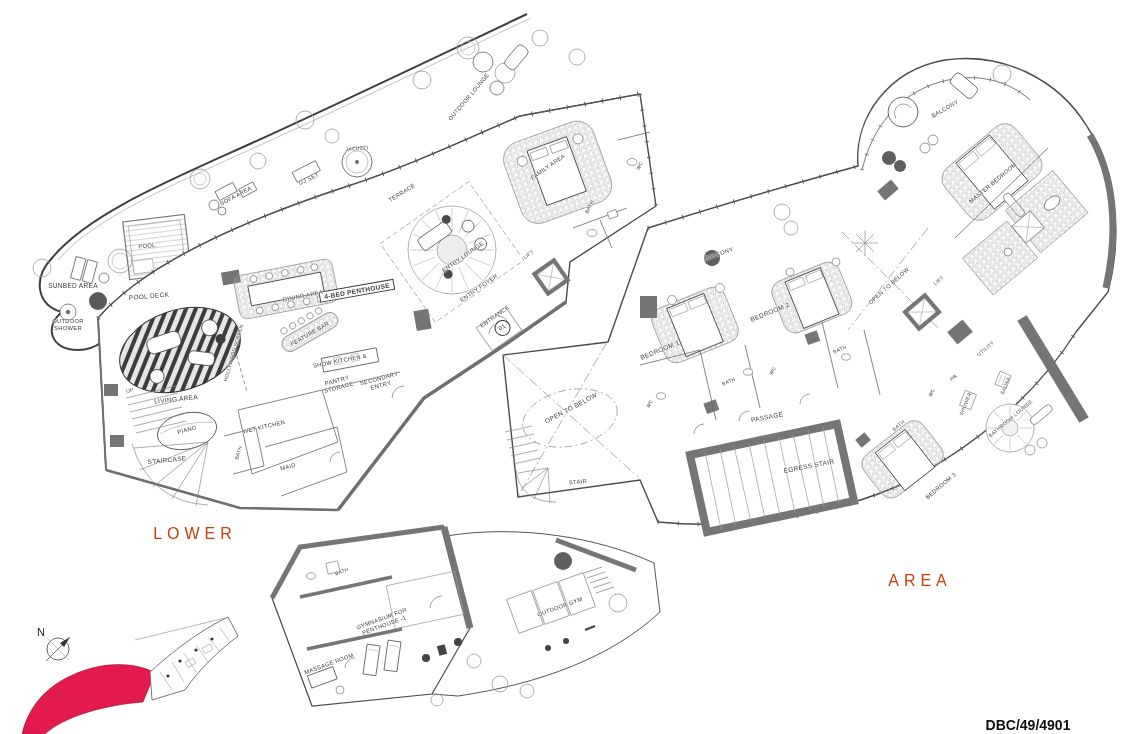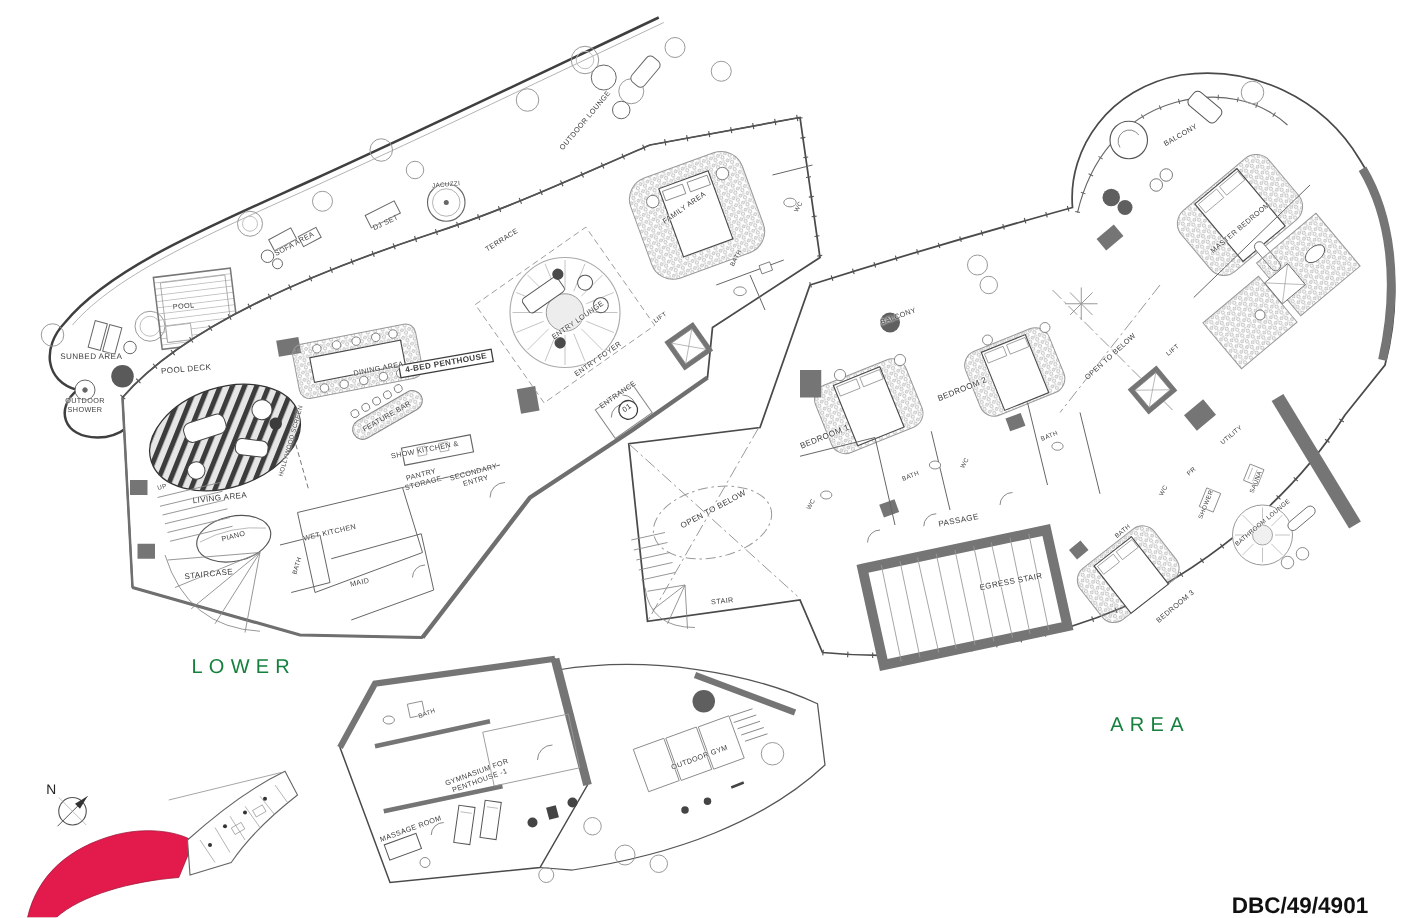--- a/index.html
+++ b/index.html
@@ -10,22 +10,22 @@
        transform-origin:center;line-height:1.15;
        text-shadow:0 0 2px #fff,0 0 2px #fff,0 0 2px #fff;}
   .lbl.xs{font-size:5.8px;}
   .lbl.tiny{font-size:5px;}
   .lbl.two{text-align:center;}
   .lbl.two span{display:block;}
   .boxed{border:1px solid #3a3a3a;background:#fff;padding:1px 4px;font-weight:bold;font-size:6.5px;}
   .entr{display:flex;flex-direction:column;align-items:center;gap:2px;}
   .entr .circ{width:14px;height:14px;border:1px solid #3a3a3a;border-radius:50%;background:#fff;
               display:flex;align-items:center;justify-content:center;font-size:6px;color:#333;}
-  .floor-tag{position:absolute;font-size:16px;color:#15803d;letter-spacing:5px;transform:translate(-50%,-50%);}
-  .ref{position:absolute;font-size:18px;font-weight:bold;color:#101010;transform:translate(-50%,-50%);margin-left:12px;}
+  .floor-tag{position:absolute;font-size:16px;color:#c2410c;letter-spacing:5px;transform:translate(-50%,-50%);}
+  .ref{position:absolute;font-size:14px;font-weight:bold;color:#101010;transform:translate(-50%,-50%);}
   .north{position:absolute;font-size:11px;color:#222;transform:translate(-50%,-50%);}
 </style>
 </head>
 <body>
 
 <div class="sheet">
 
 <svg width="1141" height="734" viewBox="0 0 1141 734">
   <defs>
     <pattern id="pebble" width="6" height="6" patternUnits="userSpaceOnUse">

